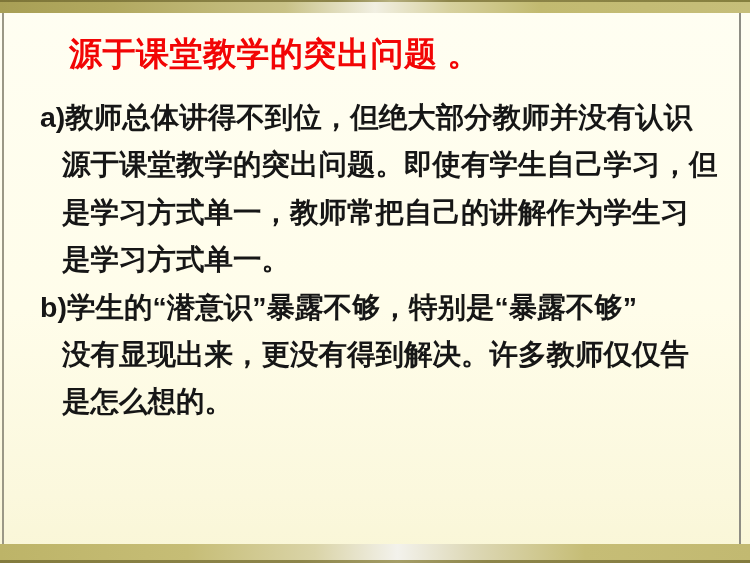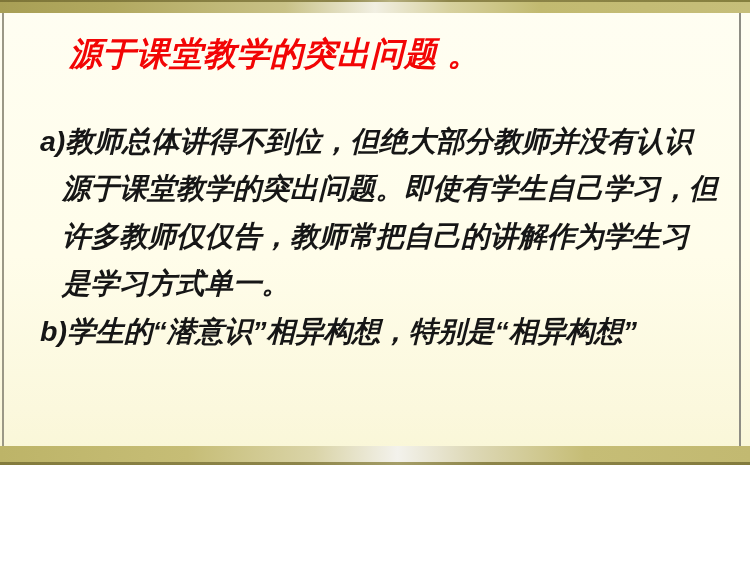--- a/index.html
+++ b/index.html
@@ -3,24 +3,23 @@
 <meta charset="utf-8">
 <style>
   html, body { margin: 0; padding: 0; }
   body {
     width: 750px; height: 563px;
     font-family: "Liberation Sans", "DejaVu Sans", sans-serif;
     overflow: hidden;
   }
   .slide {
     position: relative;
-    width: 750px; height: 465px;
+    width: 750px; height: 563px;
     background: linear-gradient(180deg, #fffef2 0%, #fffdea 55%, #fbf8dd 88%, #f9f6d6 100%);
     overflow: hidden;
-    font-style: italic;
   }
   
   .top-bar {
     position: absolute; top: 0; left: 0; width: 750px; height: 13px;
   }
   .top-bar .edge {
     position: absolute; top: 0; left: 0; right: 0; height: 2px;
     background: linear-gradient(90deg, #7e7638 0%, #8d854a 45%, #b5af7e 52%, #8d854a 60%, #86803f 100%);
   }
   .top-bar .band {
@@ -46,21 +45,21 @@
 
   
   .title {
     position: absolute; left: 69px; top: 34px;
     font-size: 33px; line-height: 40px; font-weight: bold;
     color: #f20505;
     white-space: nowrap;
     letter-spacing: 0.5px;
   }
   .body-text {
-    position: absolute; left: 40px; top: 118px; width: 690px;
+    position: absolute; left: 40px; top: 94px; width: 690px;
     color: #161616; font-weight: bold;
     font-size: 28.5px;
   }
   .line {
     height: 47.4px; line-height: 47.4px;
     white-space: nowrap;
   }
   .line.cont { padding-left: 22px; }
   .item-label { display: inline; }
 </style>
@@ -81,21 +80,23 @@
   </div>
 
   <div class="title">源于课堂教学的突出问题 。</div>
 
   <div class="body-text">
 
     <div class="line first">
       <span class="item-label">a)</span><span>教师总体讲得不到位，但绝大部分教师并没有认识</span>
     </div>
     <div class="line cont">源于课堂教学的突出问题。即使有学生自己学习，但</div>
-    <div class="line cont">许多教师仅仅告，教师常把自己的讲解作为学生习</div>
+    <div class="line cont">是学习方式单一，教师常把自己的讲解作为学生习</div>
     <div class="line cont">是学习方式单一。</div>
 
     <div class="line first">
-      <span class="item-label">b)</span><span>学生的“潜意识”相异构想，特别是“相异构想”</span>
+      <span class="item-label">b)</span><span>学生的“潜意识”暴露不够，特别是“暴露不够”</span>
     </div>
+    <div class="line cont">没有显现出来，更没有得到解决。许多教师仅仅告</div>
+    <div class="line cont">是怎么想的。</div>
 
   </div>
 </div>
 
 </body></html>

